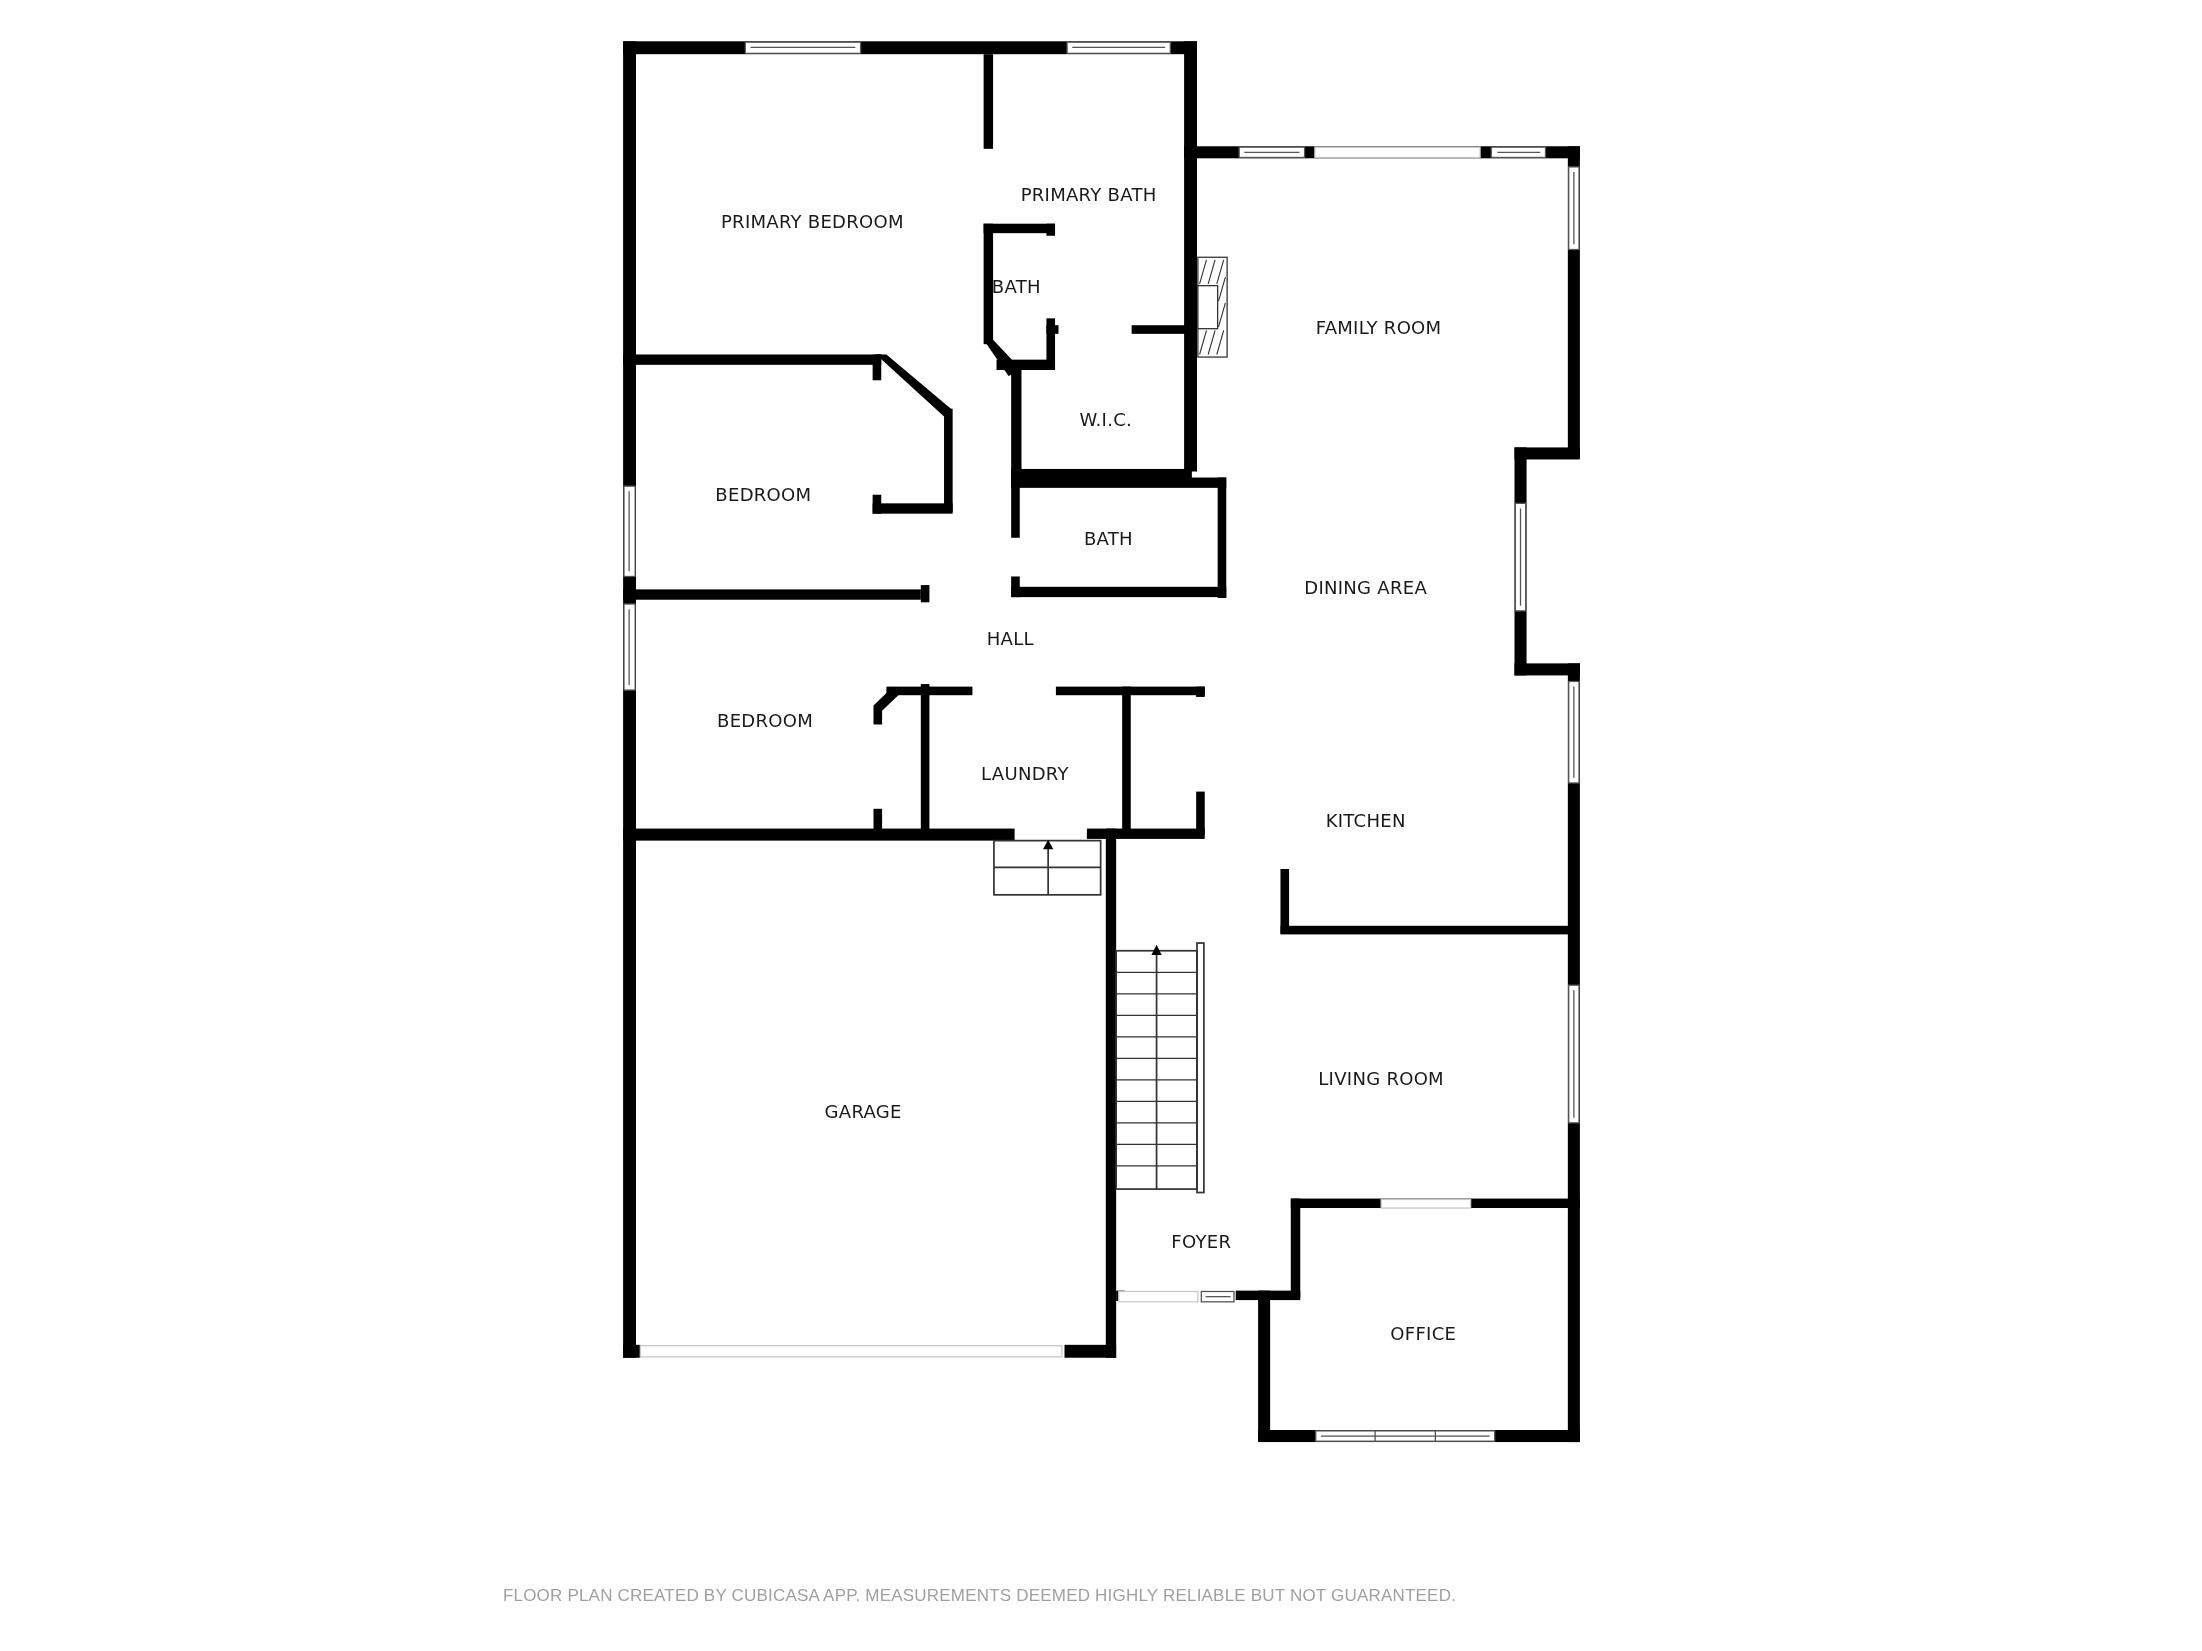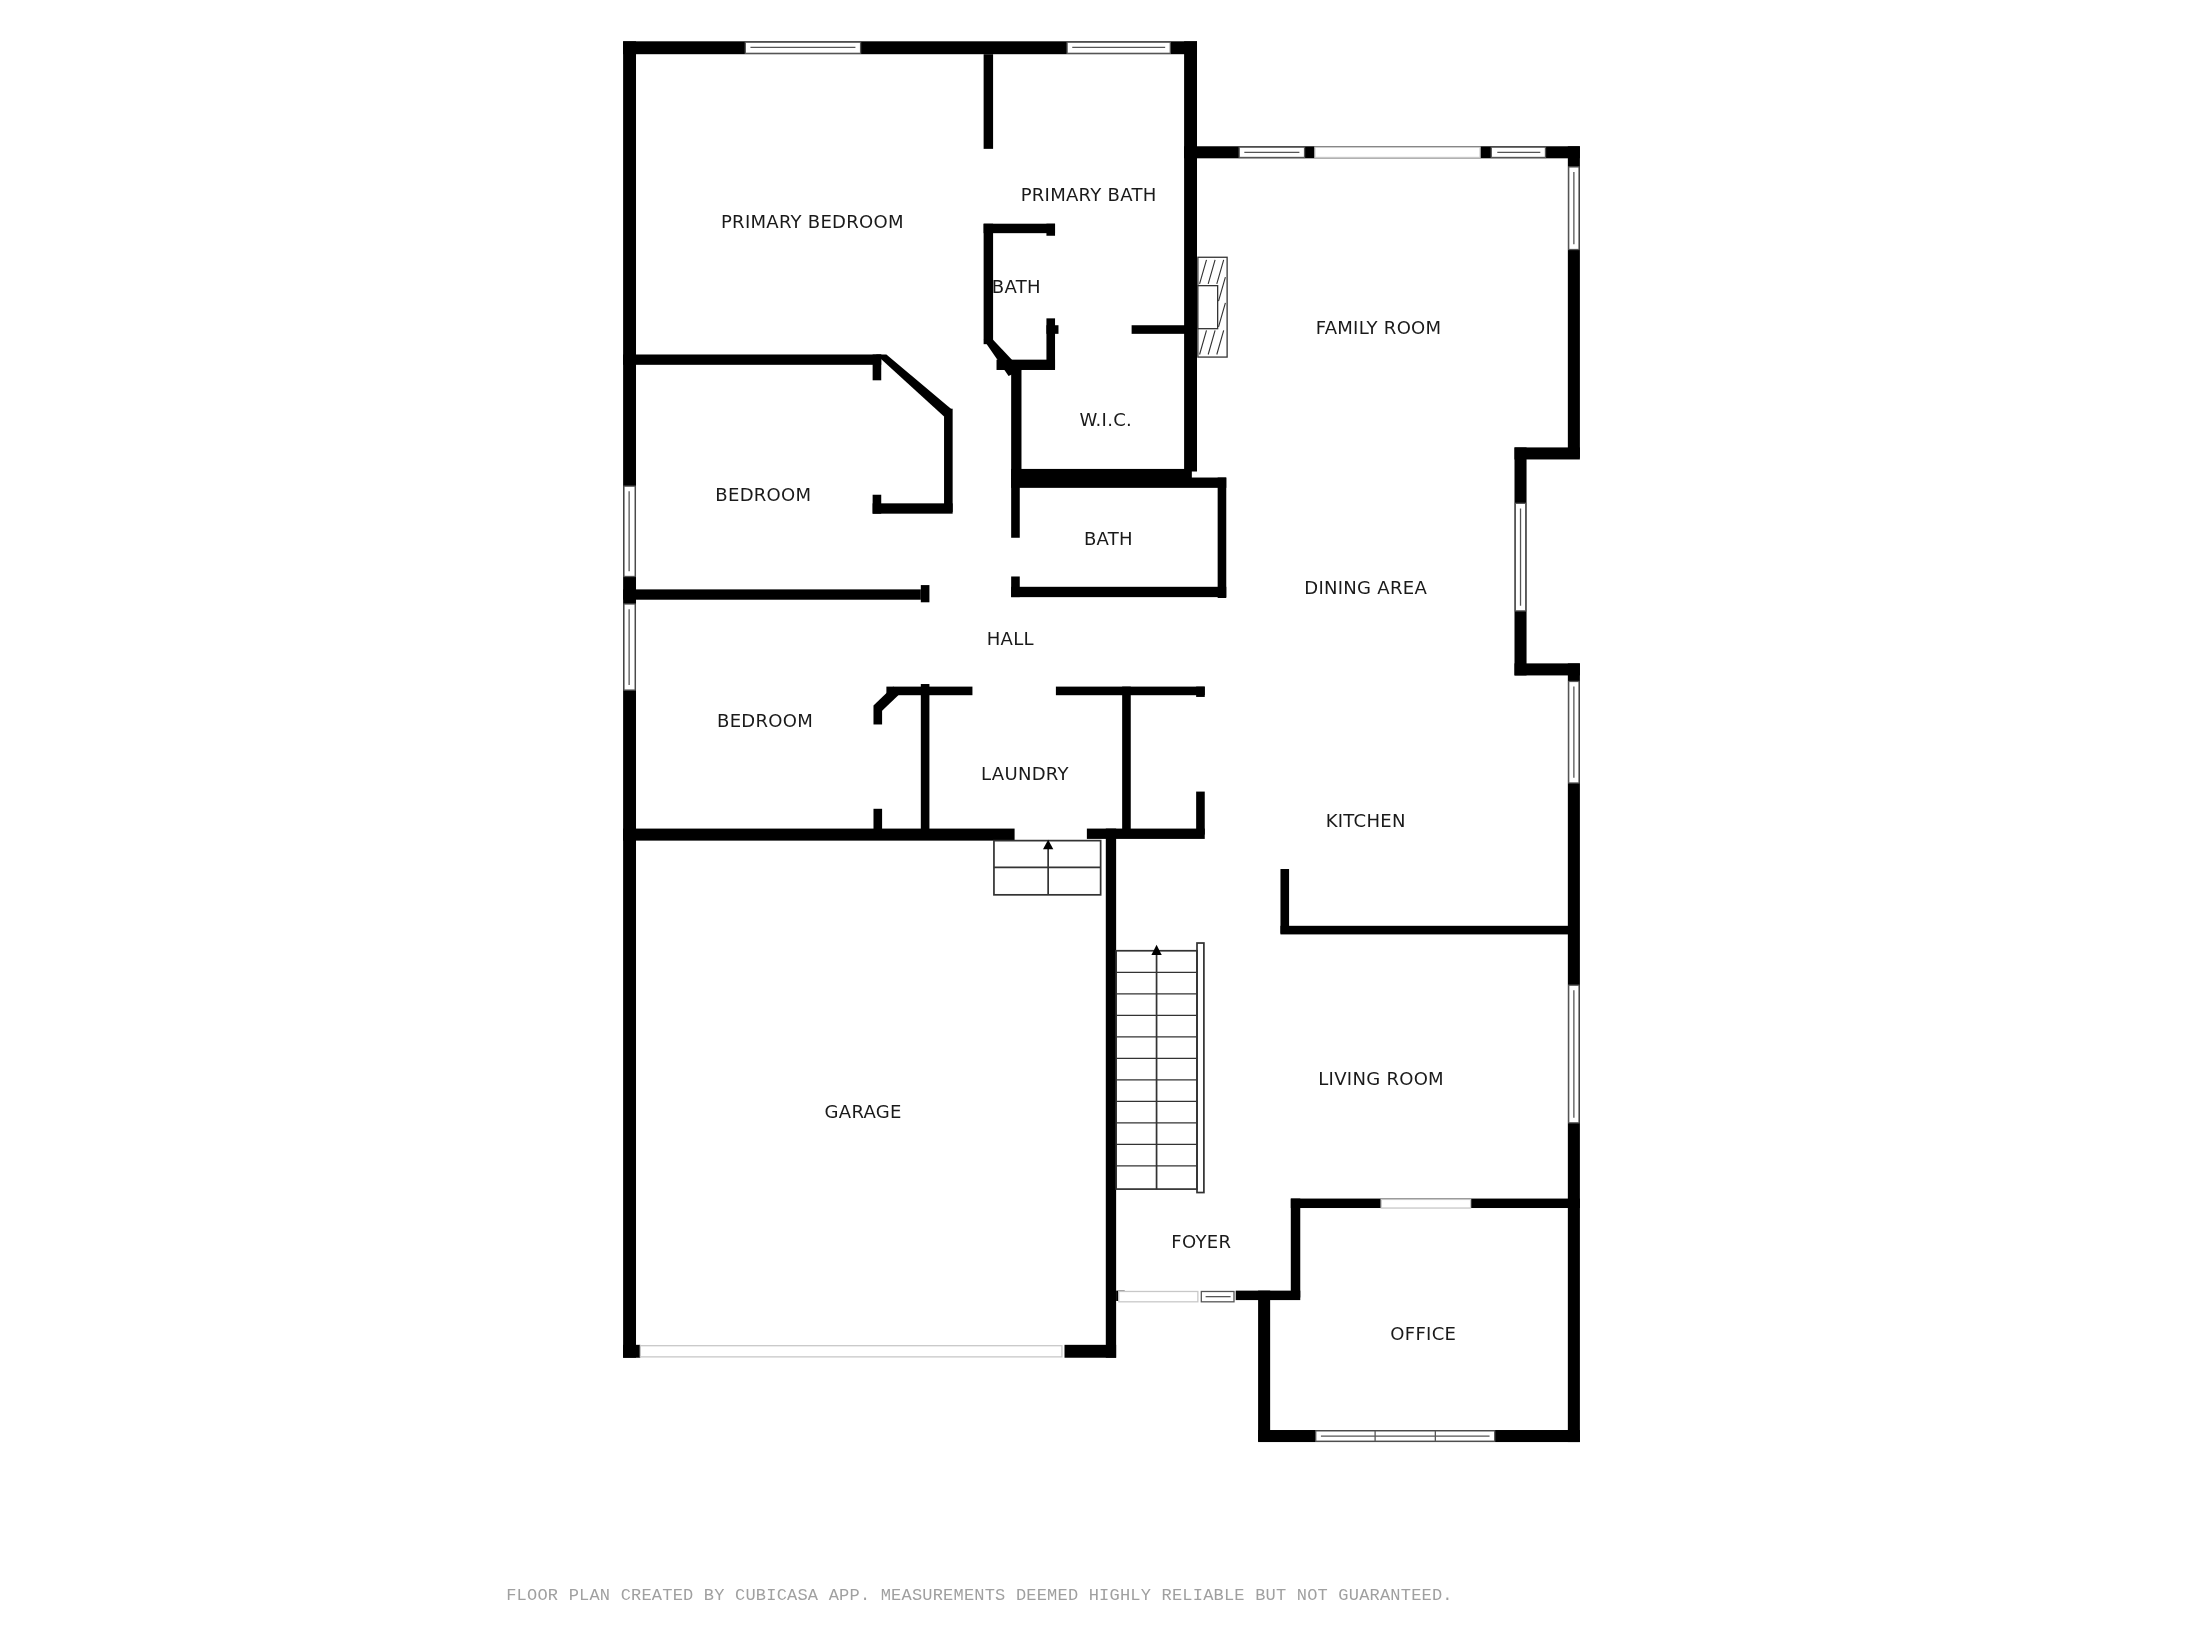--- a/index.html
+++ b/index.html
@@ -3,21 +3,21 @@
 <meta charset="utf-8">
 <style>
   html, body { margin:0; padding:0; background:#ffffff; }
   body { width:2203px; height:1652px; position:relative; overflow:hidden; font-family:"DejaVu Sans", sans-serif; }
   #plan { position:absolute; left:0; top:0; width:2203px; height:1652px; }
   .wall { fill:#000000; }
   .win { fill:#ffffff; stroke:#555555; stroke-width:1.5; }
   .opening { fill:#ffffff; stroke:#c8c8c8; stroke-width:1.5; }
   .stair { fill:none; stroke:#333333; stroke-width:2; }
   .label { font-family:"DejaVu Sans", sans-serif; font-size:21px; fill:#1a1a1a; text-anchor:middle; dominant-baseline:middle; letter-spacing:0.3px; }
-  .footer { position:absolute; left:0; width:1959px; top:1586px; text-align:center; font-family:Liberation Mono, monospace; font-size:17px; color:#a0a0a0; letter-spacing:0.2px; }
+  .footer { position:absolute; left:0; width:1959px; top:1586px; text-align:center; font-family:Liberation Sans, sans-serif; font-size:17px; color:#a0a0a0; letter-spacing:0.2px; }
 </style>
 </head>
 <body>
 
 <svg id="plan" viewBox="0 0 2560 1920" xmlns="http://www.w3.org/2000/svg">
   <g>
 
     <rect class="wall" x="724" y="48" width="667" height="15"></rect>
     <rect class="wall" x="724" y="48" width="15" height="1530"></rect>
     <rect class="wall" x="1376" y="48" width="15" height="500"></rect>

